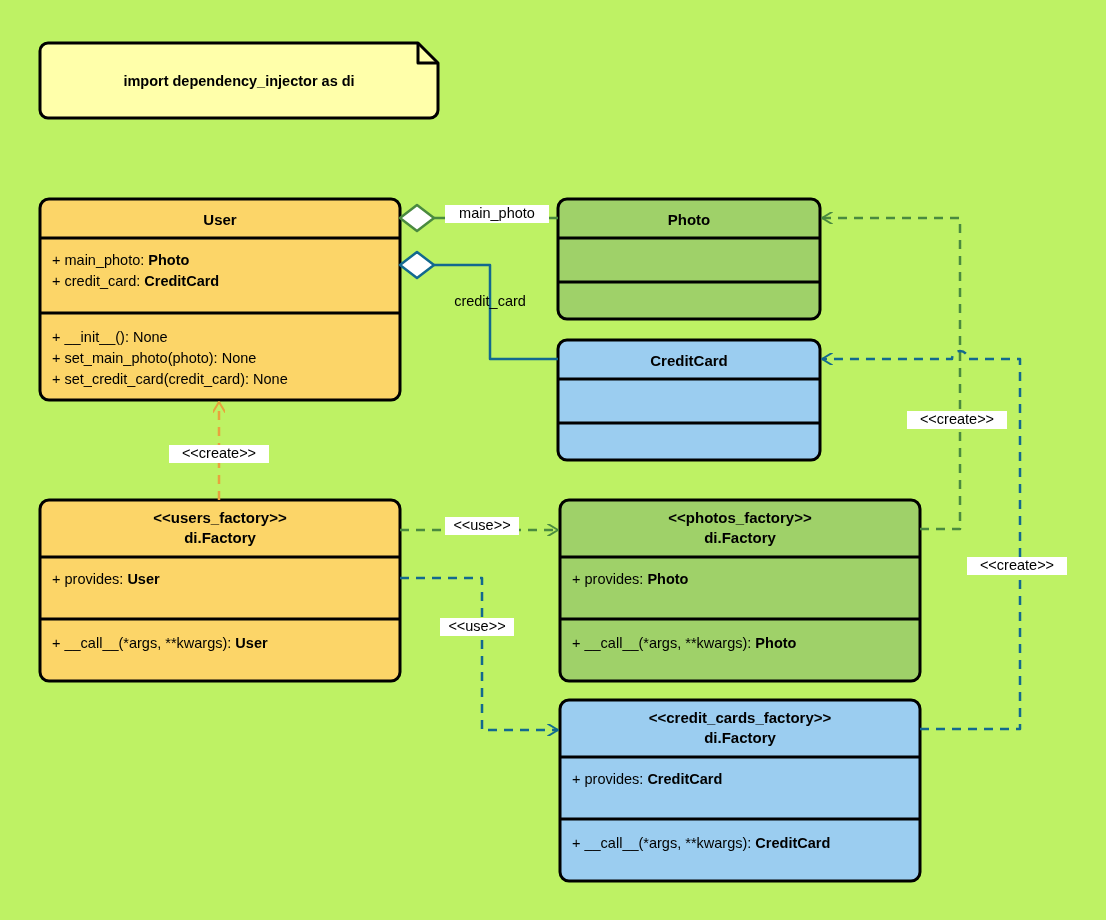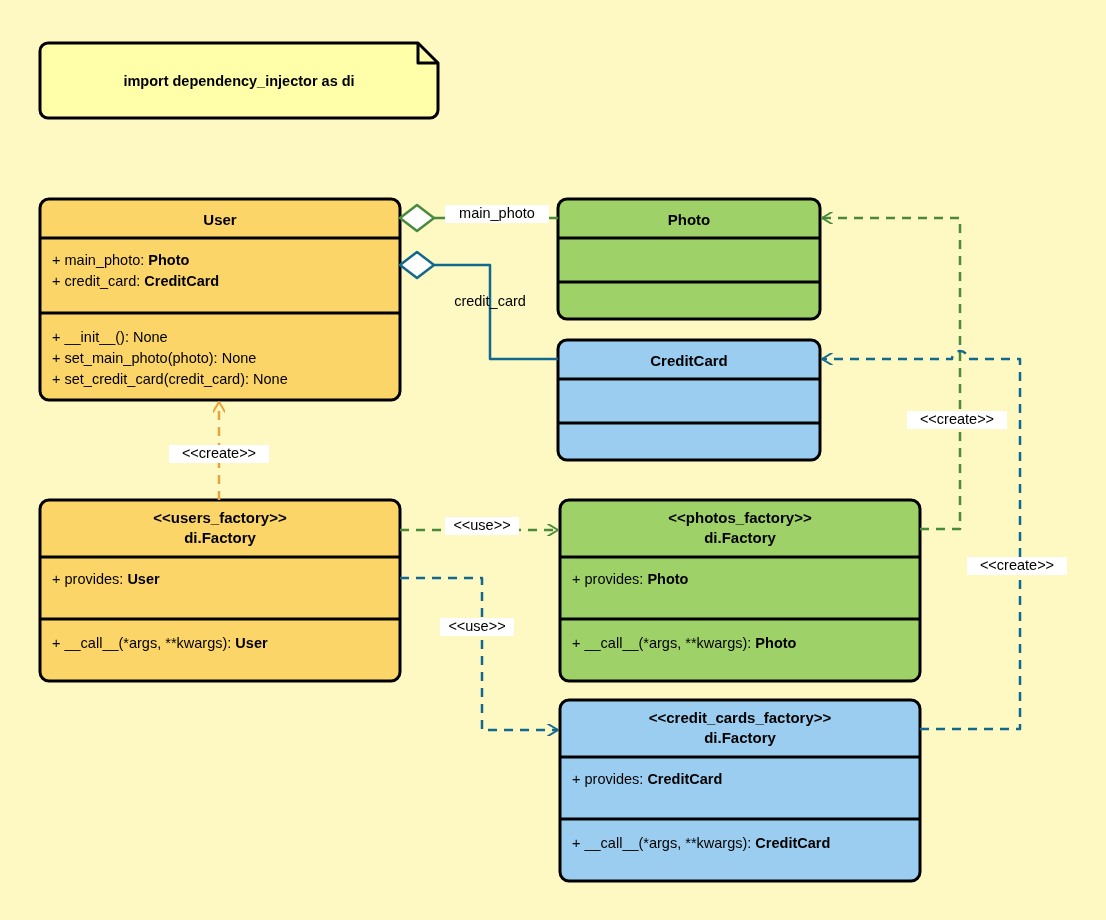--- a/index.html
+++ b/index.html
@@ -1,18 +1,18 @@
 <!DOCTYPE html>
 <html><head>
 <meta charset="utf-8">
 <style>
   html,body{margin:0;padding:0;background:#ffffff;}
   body{width:1106px;height:920px;overflow:hidden;
        font-family:"Liberation Sans",sans-serif;}
-  #stage{position:relative;width:1106px;height:920px;background:#fef9c3;}
+  #stage{position:relative;width:1106px;height:920px;background:#bef264;}
   svg{position:absolute;left:0;top:0;width:1106px;height:920px;}
   .cls-title{font-family:"Liberation Sans",sans-serif;font-size:15px;font-weight:bold;fill:#000;text-anchor:middle;}
   .cls-row{font-family:"Liberation Sans",sans-serif;font-size:14.5px;fill:#000;}
   .cls-row .b{font-weight:bold;}
   .edge-label{font-family:"Liberation Sans",sans-serif;font-size:14.5px;fill:#000;text-anchor:middle;}
   .note-text{font-family:"Liberation Sans",sans-serif;font-size:14.5px;font-weight:bold;fill:#000;text-anchor:middle;}
 </style>
 </head>
 <body>
 

